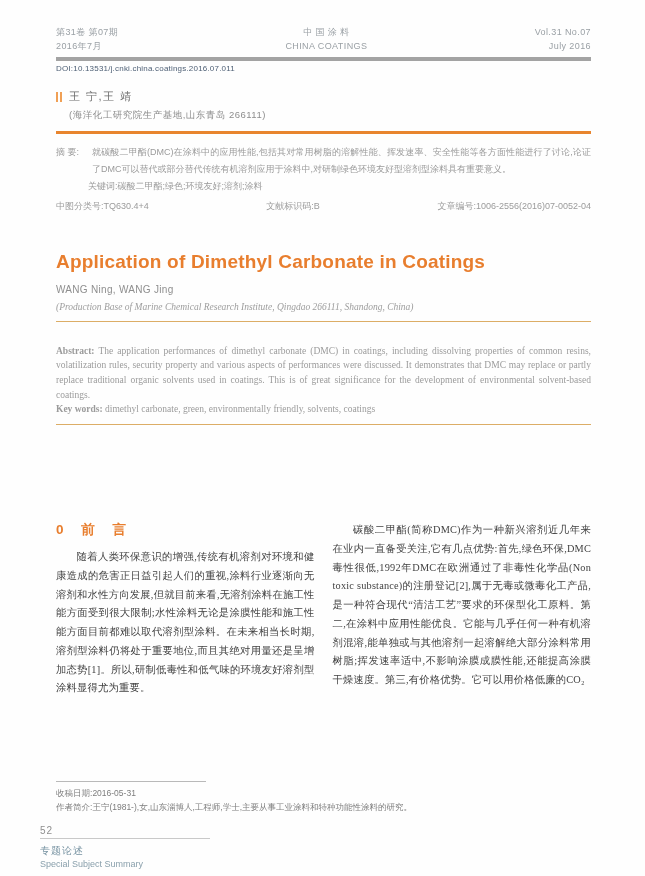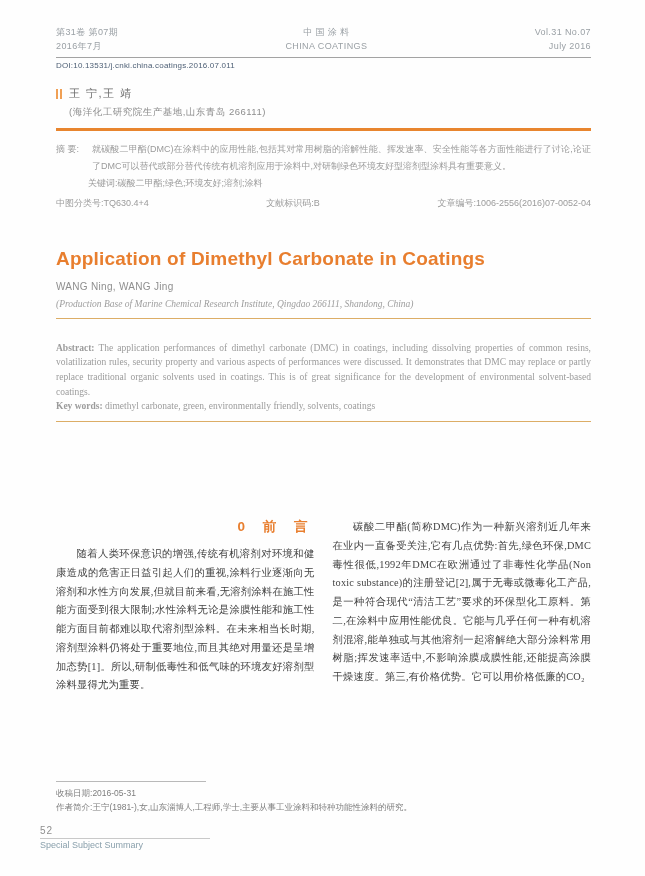--- a/index.html
+++ b/index.html
@@ -11,21 +11,21 @@
     background:#fefefe;
     overflow:hidden;
     font-family:"Liberation Sans","DejaVu Sans",sans-serif;
     color:#3f3f3f;
   }
   .inner { padding:26px 54px 0 56px; }
 
   
   .jheader { display:flex; justify-content:space-between; align-items:flex-end;
     font-size:9px; line-height:1.5; color:#9aa0a5; letter-spacing:.4px;
-    border-bottom:1px solid #a3a3a3; padding-bottom:4px; }
+    border-bottom:4px solid #a3a3a3; padding-bottom:4px; }
   .jheader .col { white-space:nowrap; }
   .jheader .c-center { text-align:center; }
   .jheader .c-right { text-align:right; }
   .doi-line { margin-top:3px; font-size:8px; color:#4c5e74; letter-spacing:.2px; }
 
   
   .title-cn { margin-top:58px; font-size:31px; font-weight:bold; color:#e87e2e;
     letter-spacing:3px; font-family:"Liberation Sans","DejaVu Sans",sans-serif; }
   .authors-row { margin-top:16px; display:flex; align-items:center; }
   .author-marker { display:inline-flex; gap:2px; margin-right:7px; }
@@ -50,21 +50,21 @@
     font-family:"Liberation Serif","DejaVu Serif",serif; }
   .rule-thin { margin-top:9px; height:1px; background:#dcad66; }
   .abs-en { margin-top:22px; font-size:9.5px; line-height:1.55; color:#9b9b9b; text-align:justify;
     font-family:"Liberation Serif","DejaVu Serif",serif; }
   .abs-en .b { font-weight:bold; }
   .rule-thin2 { margin-top:7px; height:1px; background:#dcad66; }
 
   
   .body-cols { margin-top:96px; display:flex; gap:18px; }
   .colL, .colR { flex:1 1 0; }
-  .sec-head { font-size:13.5px; font-weight:bold; color:#e87e2e; letter-spacing:7px; margin-bottom:9px;text-align:right; }
+  .sec-head { font-size:13.5px; font-weight:bold; color:#e87e2e; letter-spacing:7px; margin-bottom:9px; }
   .body-p { font-size:10.3px; line-height:1.82; text-align:justify; text-indent:2em;
     color:#424242; font-family:"Liberation Serif","DejaVu Serif",serif; letter-spacing:.2px; }
 
   
   .footnote { position:absolute; left:56px; right:54px; top:781px;
     font-size:8.5px; color:#7d7d7d; line-height:1.7; }
   .footnote .sep { width:150px; height:1px; background:#b9b9b9; margin-bottom:4px; }
 
   
   .pfooter { position:absolute; left:40px; top:820px; }
@@ -153,15 +153,16 @@
     <div>
       <span>收稿日期:</span><span>2016-05-31</span>
     </div>
     <div>
       <span>作者简介:</span><span>王宁(1981-),女,山东淄博人,工程师,学士,主要从事工业涂料和特种功能性涂料的研究。</span>
     </div>
   </div>
 
   <div class="pfooter">
     <div class="page-num">52</div>
+    <div class="col-cn">专题论述</div>
     <div class="col-en">Special Subject Summary</div>
   </div>
 </div>
 
 </body></html>

